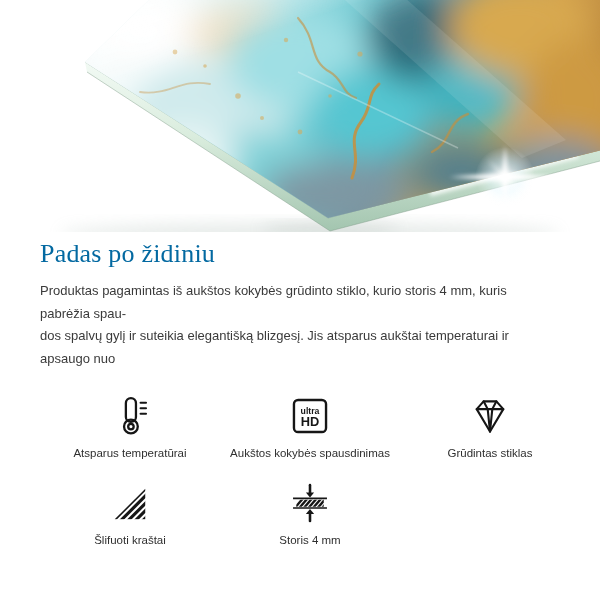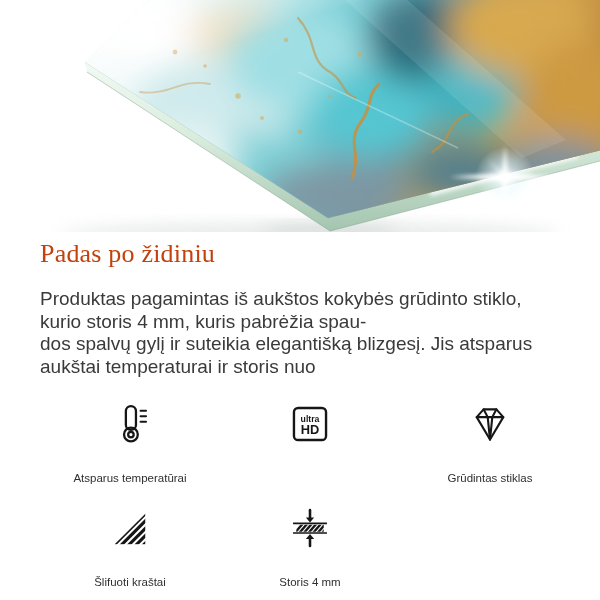--- a/index.html
+++ b/index.html
@@ -11,34 +11,34 @@
   }
   .hero { position: relative; width: 600px; height: 232px; background: #ffffff; }
   .hero svg { display: block; }
   .content { padding: 0 40px; }
   .heading {
     margin-top: 5px;
     font-family: "Liberation Serif", "DejaVu Serif", serif;
     font-weight: 400;
     font-size: 26px;
     line-height: 33px;
-    color: #c2410c;
+    color: #0369a1;
     letter-spacing: 0.2px;
   }
-  .description { margin-top: 18px; font-size: 19px; line-height: 22.5px; color: #3a3a3a; }
+  .description { margin-top: 10px; font-size: 13px; line-height: 22.5px; color: #3a3a3a; }
   .features {
     margin-top: 24px;
     display: grid;
     grid-template-columns: 1fr 1fr 1fr;
     row-gap: 22px;
     width: 540px;
   }
   .feature { display: flex; flex-direction: column; align-items: center; }
   .feature .icon-wrap { height: 44px; display: flex; align-items: flex-end; justify-content: center; }
-  .feature .label { margin-top: 26px; font-size: 11.5px; color: #2f2f2f; white-space: nowrap; }
+  .feature .label { margin-top: 9px; font-size: 11.5px; color: #2f2f2f; white-space: nowrap; }
   .icon { display: block; }
 </style>
 </head>
 <body>
 
 <div class="hero">
   <svg width="600" height="232" viewBox="0 0 600 232">
     <defs>
       <clipPath id="panelClip">
         <polygon points="85,62 190,-40 610,-40 610,148 328,218"></polygon>
@@ -143,21 +143,21 @@
   </svg>
 </div>
 
 <div class="content">
   <h1 class="heading">
     <div>Padas po židiniu</div>
   </h1>
 
   <div class="description">
     <div>Produktas pagamintas iš aukštos kokybės grūdinto stiklo, kurio storis 4 mm, kuris pabrėžia spau-</div>
-    <div>dos spalvų gylį ir suteikia elegantišką blizgesį. Jis atsparus aukštai temperaturai ir storis nuo</div>
+    <div>dos spalvų gylį ir suteikia elegantišką blizgesį. Jis atsparus aukštai temperaturai ir apsaugo nuo</div>
   </div>
 
   <div class="features">
 
     <div class="feature">
       <div class="icon-wrap">
         <svg class="icon" width="46" height="44" viewBox="0 0 48 48" fill="none" stroke="#161616" stroke-width="2.5" stroke-linecap="round">
           <rect x="19.5" y="4.5" width="11" height="26" rx="5.5"></rect>
           <circle cx="25" cy="35.5" r="7.5"></circle>
           <circle cx="25" cy="35.5" r="3"></circle>
@@ -168,20 +168,21 @@
     </div>
 
     <div class="feature">
       <div class="icon-wrap">
         <svg class="icon" width="44" height="44" viewBox="0 0 48 48">
           <rect x="6.5" y="6.5" width="35" height="35" rx="4.5" fill="none" stroke="#161616" stroke-width="2.6"></rect>
           <text x="24" y="22" text-anchor="middle" font-family="Liberation Sans, sans-serif" font-size="9.5" font-weight="600" fill="#161616">ultra</text>
           <text x="24" y="35" text-anchor="middle" font-family="Liberation Sans, sans-serif" font-size="14" font-weight="800" fill="#161616">HD</text>
         </svg>
       </div>
+      <div class="label">Aukštos kokybės spausdinimas</div>
     </div>
 
 
     <div class="feature">
       <div class="icon-wrap">
         <svg class="icon" width="46" height="44" viewBox="0 0 48 48" fill="none" stroke="#161616" stroke-width="2.3" stroke-linecap="round" stroke-linejoin="round">
           <path d="M9.5 16.5 L17 8 H31 L38.5 16.5 L24 41 Z"></path>
           <path d="M9.5 16.5 H38.5"></path>
           <path d="M17 8 L21.5 16.5 L24 41 M31 8 L26.5 16.5 L24 41"></path>
         </svg>

